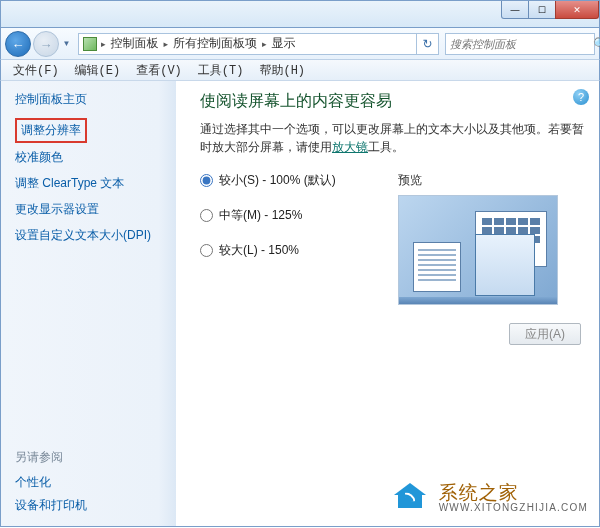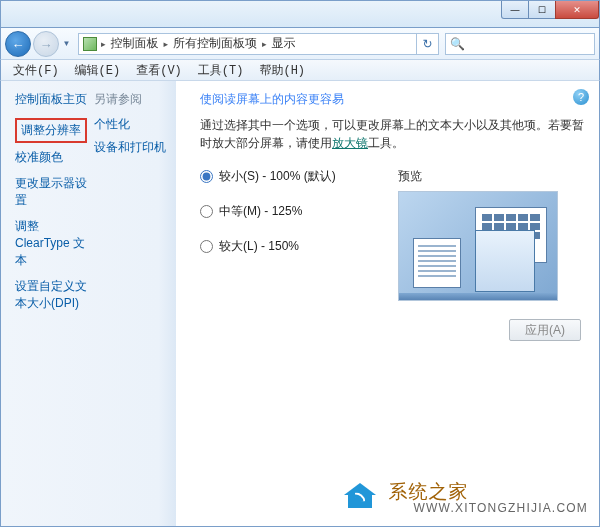--- a/index.html
+++ b/index.html
@@ -27,32 +27,32 @@
 .searchbox { width: 150px; height: 22px; border: 1px solid #a9c3de; background: #fff; display: flex; align-items: center; padding: 0 4px; }
 .searchbox input { border: none; outline: none; flex: 1; font-size: 11px; color: #888; font-style: italic; background: transparent; }
 .search-icon { color: #3a6fa8; font-size: 12px; }
 
 
 .menubar { height: 21px; background: linear-gradient(#f5f9fd, #e5eff9); border-left: 1px solid #7a9ec9; border-right: 1px solid #7a9ec9; border-bottom: 1px solid #c8d8ea; display: flex; align-items: center; padding: 0 6px; font-size: 12px; gap: 4px; }
 .menu-item { padding: 1px 6px; color: #333; font-family: Liberation Mono, monospace; }
 
 
 .main { display: flex; height: 446px; border: 1px solid #7a9ec9; border-top: none; }
-.sidebar { width: 175px; background: linear-gradient(90deg, #f0f5fb 0%, #ebf2fa 90%, #dce8f5 100%); padding: 10px 10px 8px 14px; font-size: 12px; display: flex; flex-direction: row; }
+.sidebar { width: 175px; background: linear-gradient(90deg, #f0f5fb 0%, #ebf2fa 90%, #dce8f5 100%); padding: 10px 10px 8px 14px; font-size: 12px; display: flex; flex-direction: column; }
 .side-top { flex: 1; }
 .side-home { color: #0a5ea8; margin-bottom: 10px; }
 .side-link { color: #0a5ea8; padding: 3px 0; margin-bottom: 3px; }
 .side-link.highlighted { border: 2px solid #d93a2e; padding: 2px 4px; display: inline-block; }
 .side-bottom { color: #7a8a9a; }
 .side-bottom .hdr { color: #7a8a9a; margin-bottom: 6px; }
 .side-bottom .lnk { color: #0a5ea8; padding: 2px 0; margin-bottom: 2px; }
 
 .content { flex: 1; background: #fff; padding: 10px 14px 10px 24px; position: relative; font-size: 12px; }
 .help-icon { position: absolute; top: 8px; right: 10px; width: 16px; height: 16px; border-radius: 50%; background: radial-gradient(circle at 35% 30%, #8fd0f5, #2a8fd0); color: #fff; font-size: 11px; display: flex; align-items: center; justify-content: center; }
-.heading { color: #3b82f6; font-size: 12px; margin-bottom: 8px; }
+.heading { color: #14532d; font-size: 16px; margin-bottom: 8px; }
 .desc { color: #333; line-height: 1.5; margin-bottom: 16px; }
 .desc a { color: #0f766e; text-decoration: underline; }
 
 .opts-row { display: flex; justify-content: space-between; }
 .opts { width: 180px; }
 .opt { display: flex; align-items: center; gap: 6px; margin-bottom: 18px; color: #222; }
 .opt input[type=radio] { width: 13px; height: 13px; accent-color: #3a76c2; }
 .preview-area { flex: 1; }
 .preview-label { color: #333; margin-bottom: 6px; margin-left: 18px; }
 .preview-box { width: 160px; height: 110px; border: 1px solid #b3c7dc; background: linear-gradient(135deg, #bcd6ef 0%, #7fa8d2 100%); margin-left: 18px; position: relative; overflow: hidden; }
@@ -69,21 +69,21 @@
 .apply-btn { min-width: 72px; height: 22px; border: 1px solid #b0b8c0; background: linear-gradient(#f7f9fb, #e5eaef); color: #888; font-size: 12px; border-radius: 2px; padding: 0 6px; }
 
 
 .watermark { position: absolute; right: 12px; bottom: 12px; display: flex; align-items: center; gap: 6px; }
 .wm-icon-outer { position: relative; width: 44px; height: 36px; }
 .wm-house { width: 0; height: 0; border-left: 16px solid transparent; border-right: 16px solid transparent; border-bottom: 12px solid #2196d8; position: absolute; top: 3px; left: 5px; }
 .wm-base { position: absolute; top: 14px; left: 9px; width: 24px; height: 14px; background: #2196d8; }
 .wm-wifi { position: absolute; top: 12px; left: 16px; width: 10px; height: 10px; border-top: 2px solid #fff; border-right: 2px solid #fff; border-radius: 0 10px 0 0; transform: rotate(-6deg); }
 .wm-text { line-height: 1; }
 .wm-cn { font-size: 19px; color: #a16207; font-weight: 500; letter-spacing: 1px; }
-.wm-en { font-size: 12px; color: #666; letter-spacing: 1.2px; margin-top: 1px; margin-left: 25px; }
+.wm-en { font-size: 10px; color: #666; letter-spacing: 1.2px; margin-top: 1px; }
 </style>
 </head>
 <body>
 
 <div class="titlebar">
   <div class="win-controls">
     <div class="win-btn min">—</div>
     <div class="win-btn max">☐</div>
     <div class="win-btn close">✕</div>
   </div>
@@ -99,40 +99,41 @@
     <div class="bc-icon"></div>
     <span class="bc-sep">▸</span>
     <span class="bc-item">控制面板</span>
     <span class="bc-sep">▸</span>
     <span class="bc-item">所有控制面板项</span>
     <span class="bc-sep">▸</span>
     <span class="bc-item">显示</span>
   </div>
   <div class="refresh">↻</div>
   <div class="searchbox">
+    <input placeholder="搜索控制面板" style="">
     <span class="search-icon">🔍</span>
   </div>
 </div>
 
 <div class="menubar">
   <span class="menu-item">文件(F)</span>
   <span class="menu-item">编辑(E)</span>
   <span class="menu-item">查看(V)</span>
   <span class="menu-item">工具(T)</span>
   <span class="menu-item">帮助(H)</span>
 </div>
 
 <div class="main">
   <div class="sidebar">
     <div class="side-top">
       <div class="side-home">控制面板主页</div>
       <div class="side-link highlighted">调整分辨率</div>
       <div class="side-link">校准颜色</div>
+      <div class="side-link">调整 ClearType 文本</div>
       <div class="side-link">更改显示器设置</div>
-      <div class="side-link">调整 ClearType 文本</div>
       <div class="side-link">设置自定义文本大小(DPI)</div>
     </div>
     <div class="side-bottom">
       <div class="hdr">另请参阅</div>
       <div class="lnk">个性化</div>
       <div class="lnk">设备和打印机</div>
     </div>
   </div>
 
   <div class="content">

